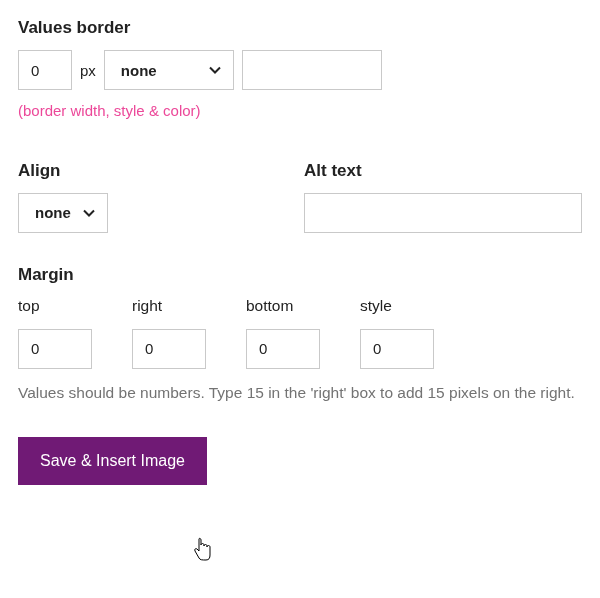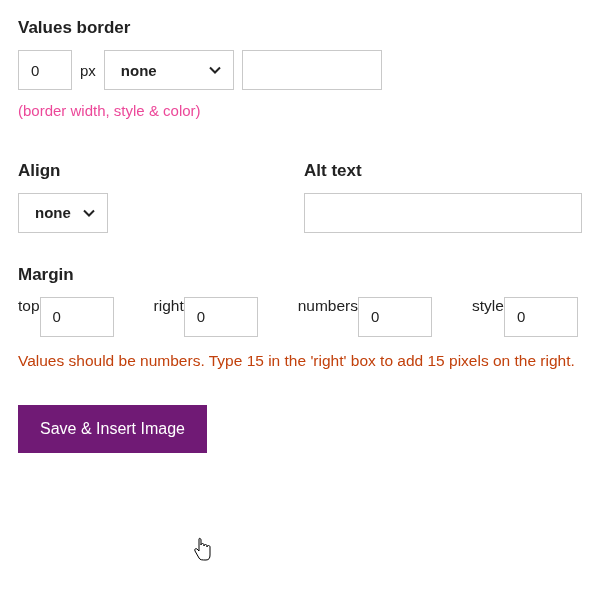--- a/index.html
+++ b/index.html
@@ -52,39 +52,39 @@
   .align-select { width: 90px; }
   .color-input { width: 140px; }
   .help {
     font-size: 15px;
     color: #ec4899;
     line-height: 1.5;
     margin-top: 10px;
   }
   .help-dark {
     font-size: 15.5px;
-    color: #c2410c;
+    color: #737373;
     line-height: 1.55;
     margin-top: 12px;
   }
   .two-col {
     display: flex;
     gap: 10px;
     margin-top: 38px;
   }
   .col-left { width: 280px; }
   .col-right { flex: 1; }
   .alt-input { width: 278px; }
   .margin-section { margin-top: 32px; }
   .margin-grid {
     display: flex;
     gap: 40px;
     margin-top: 12px;
   }
-  .margin-col { display: flex; flex-direction: row; }
+  .margin-col { display: flex; flex-direction: column; }
   .sublabel {
     font-size: 15.5px;
     font-weight: 400;
     margin-bottom: 14px;
   }
   .margin-input { width: 74px; }
   .save-btn {
     margin-top: 32px;
     background: #701a75;
     color: #fff;
@@ -149,21 +149,21 @@
   <div class="margin-grid">
     <div class="margin-col">
       <div class="sublabel">top</div>
       <input type="text" class="margin-input" value="0" style="">
     </div>
     <div class="margin-col">
       <div class="sublabel">right</div>
       <input type="text" class="margin-input" value="0" style="">
     </div>
     <div class="margin-col">
-      <div class="sublabel">numbers</div>
+      <div class="sublabel">bottom</div>
       <input type="text" class="margin-input" value="0" style="">
     </div>
     <div class="margin-col">
       <div class="sublabel">style</div>
       <input type="text" class="margin-input" value="0" style="">
     </div>
   </div>
   <div class="help-dark">Values should be numbers. Type 15 in the 'right' box to add 15 pixels on the right.</div>
 </div>
 

